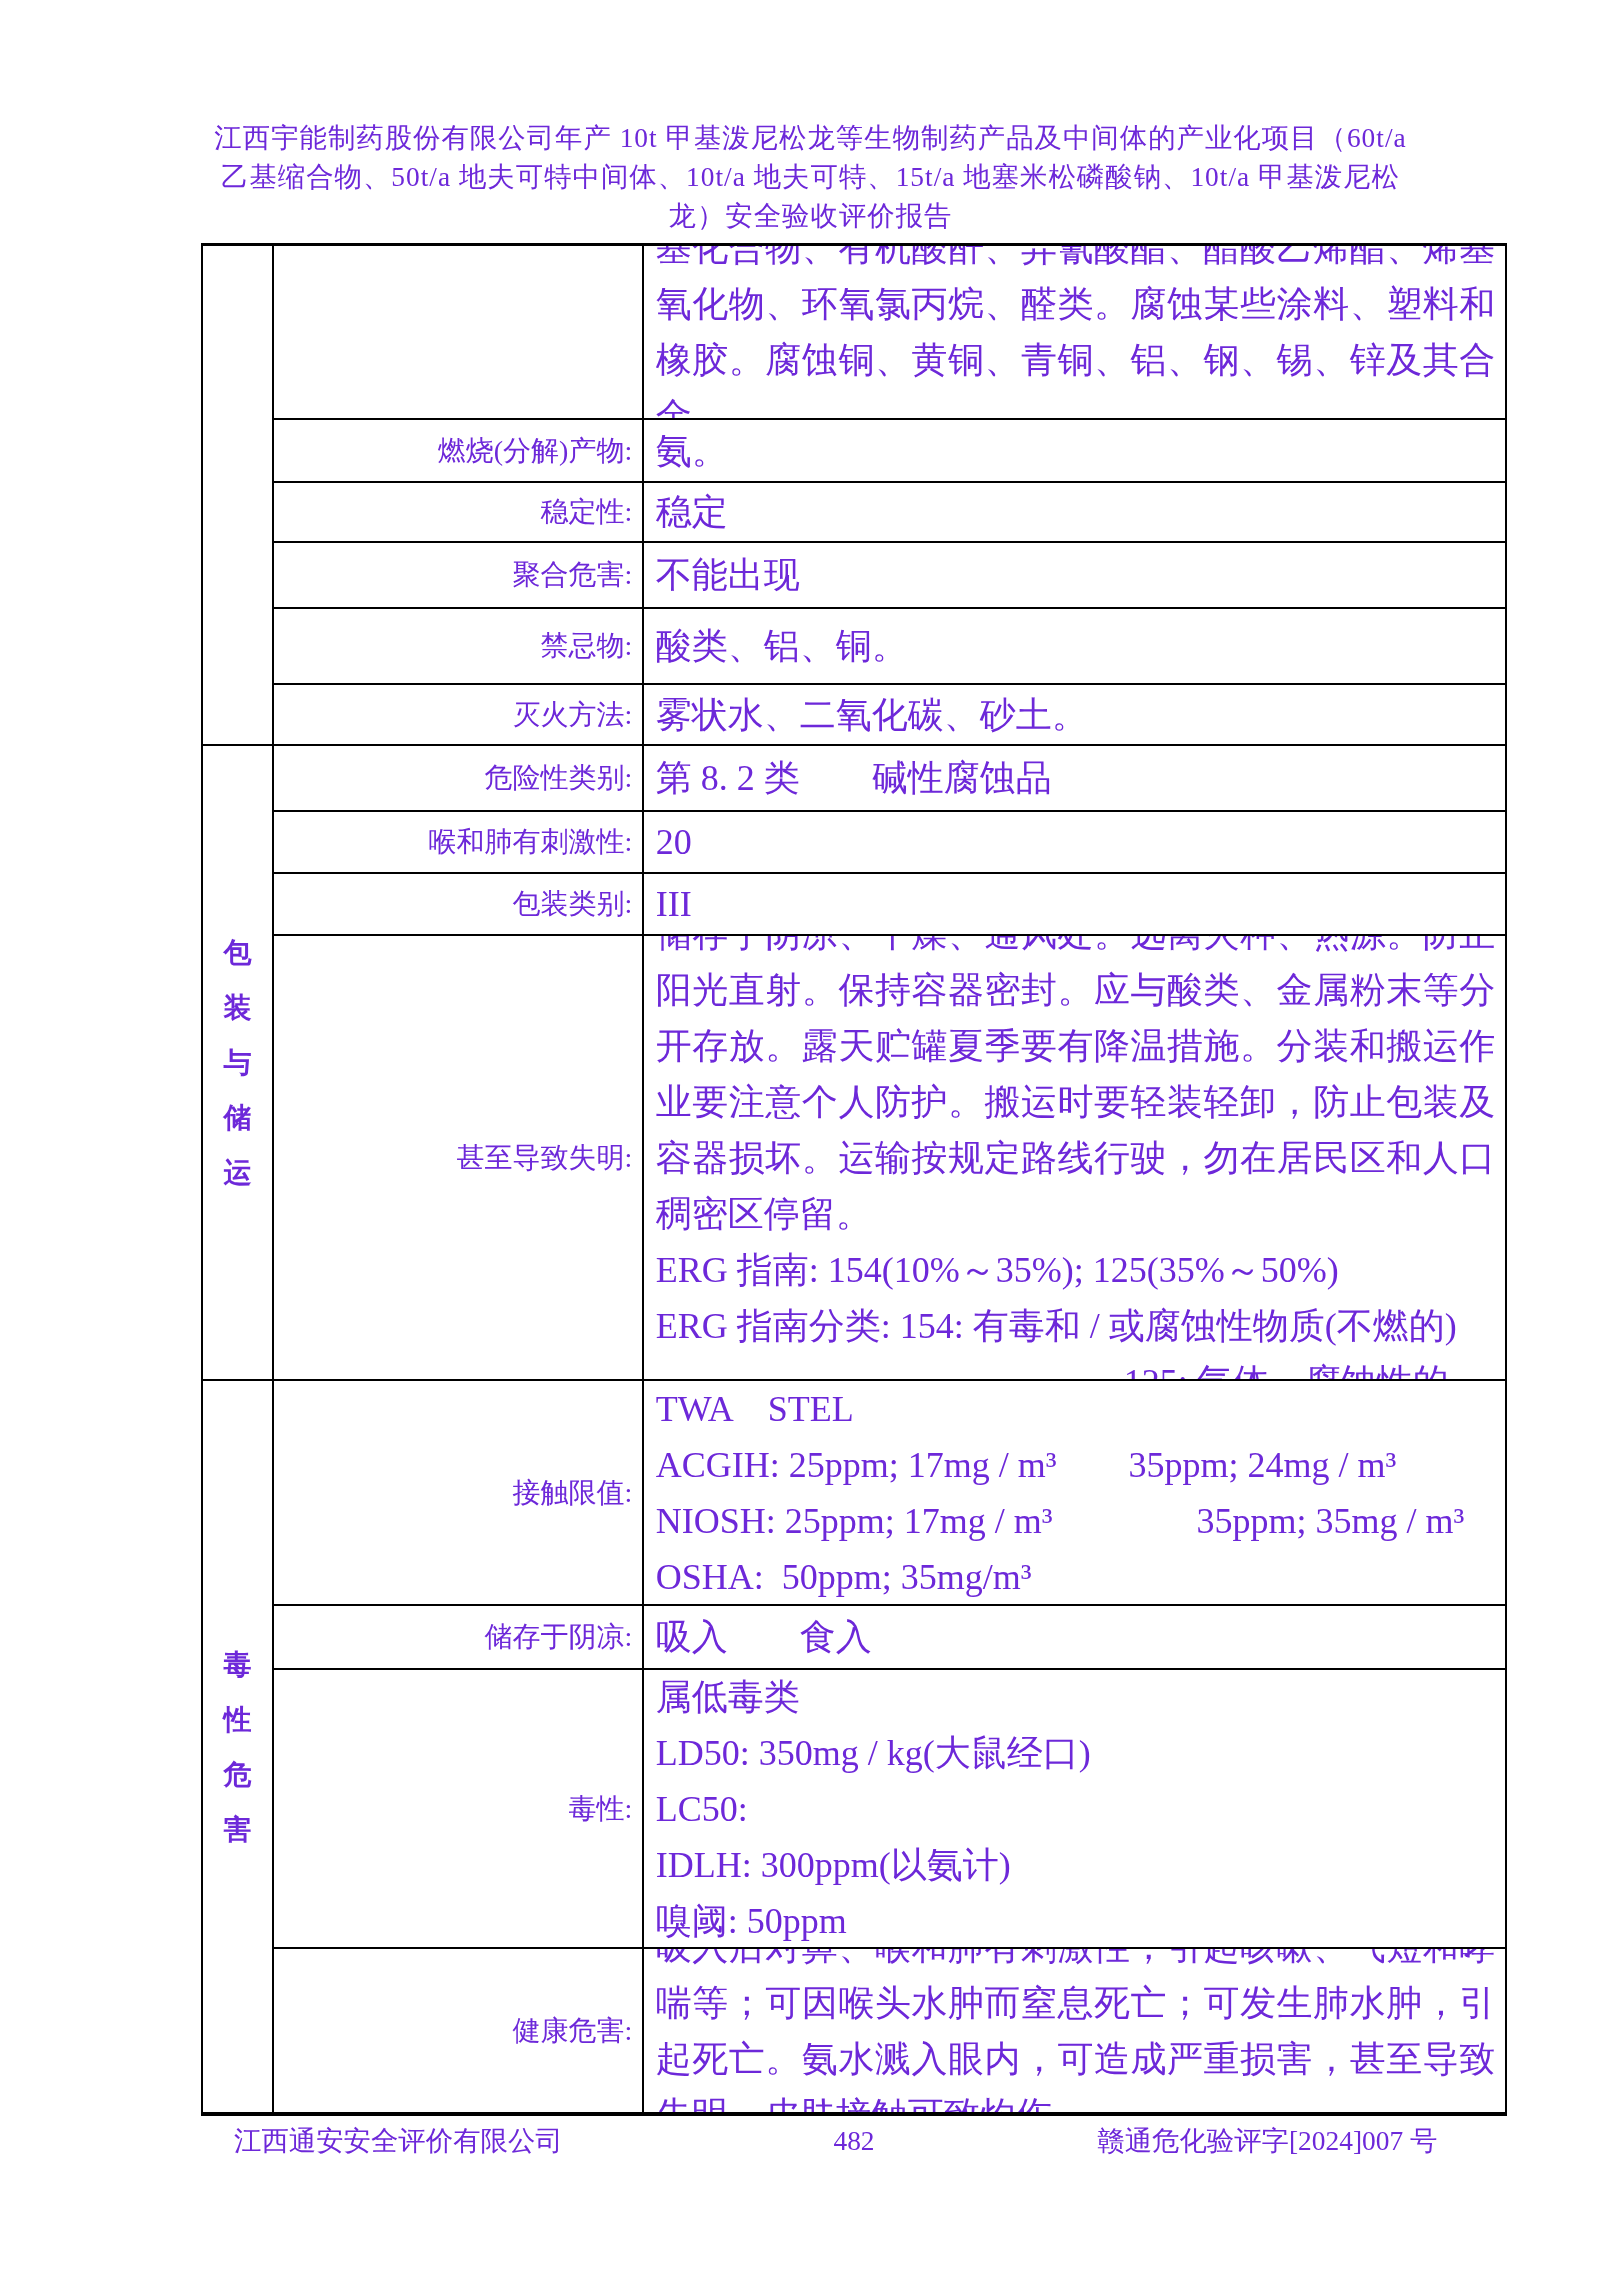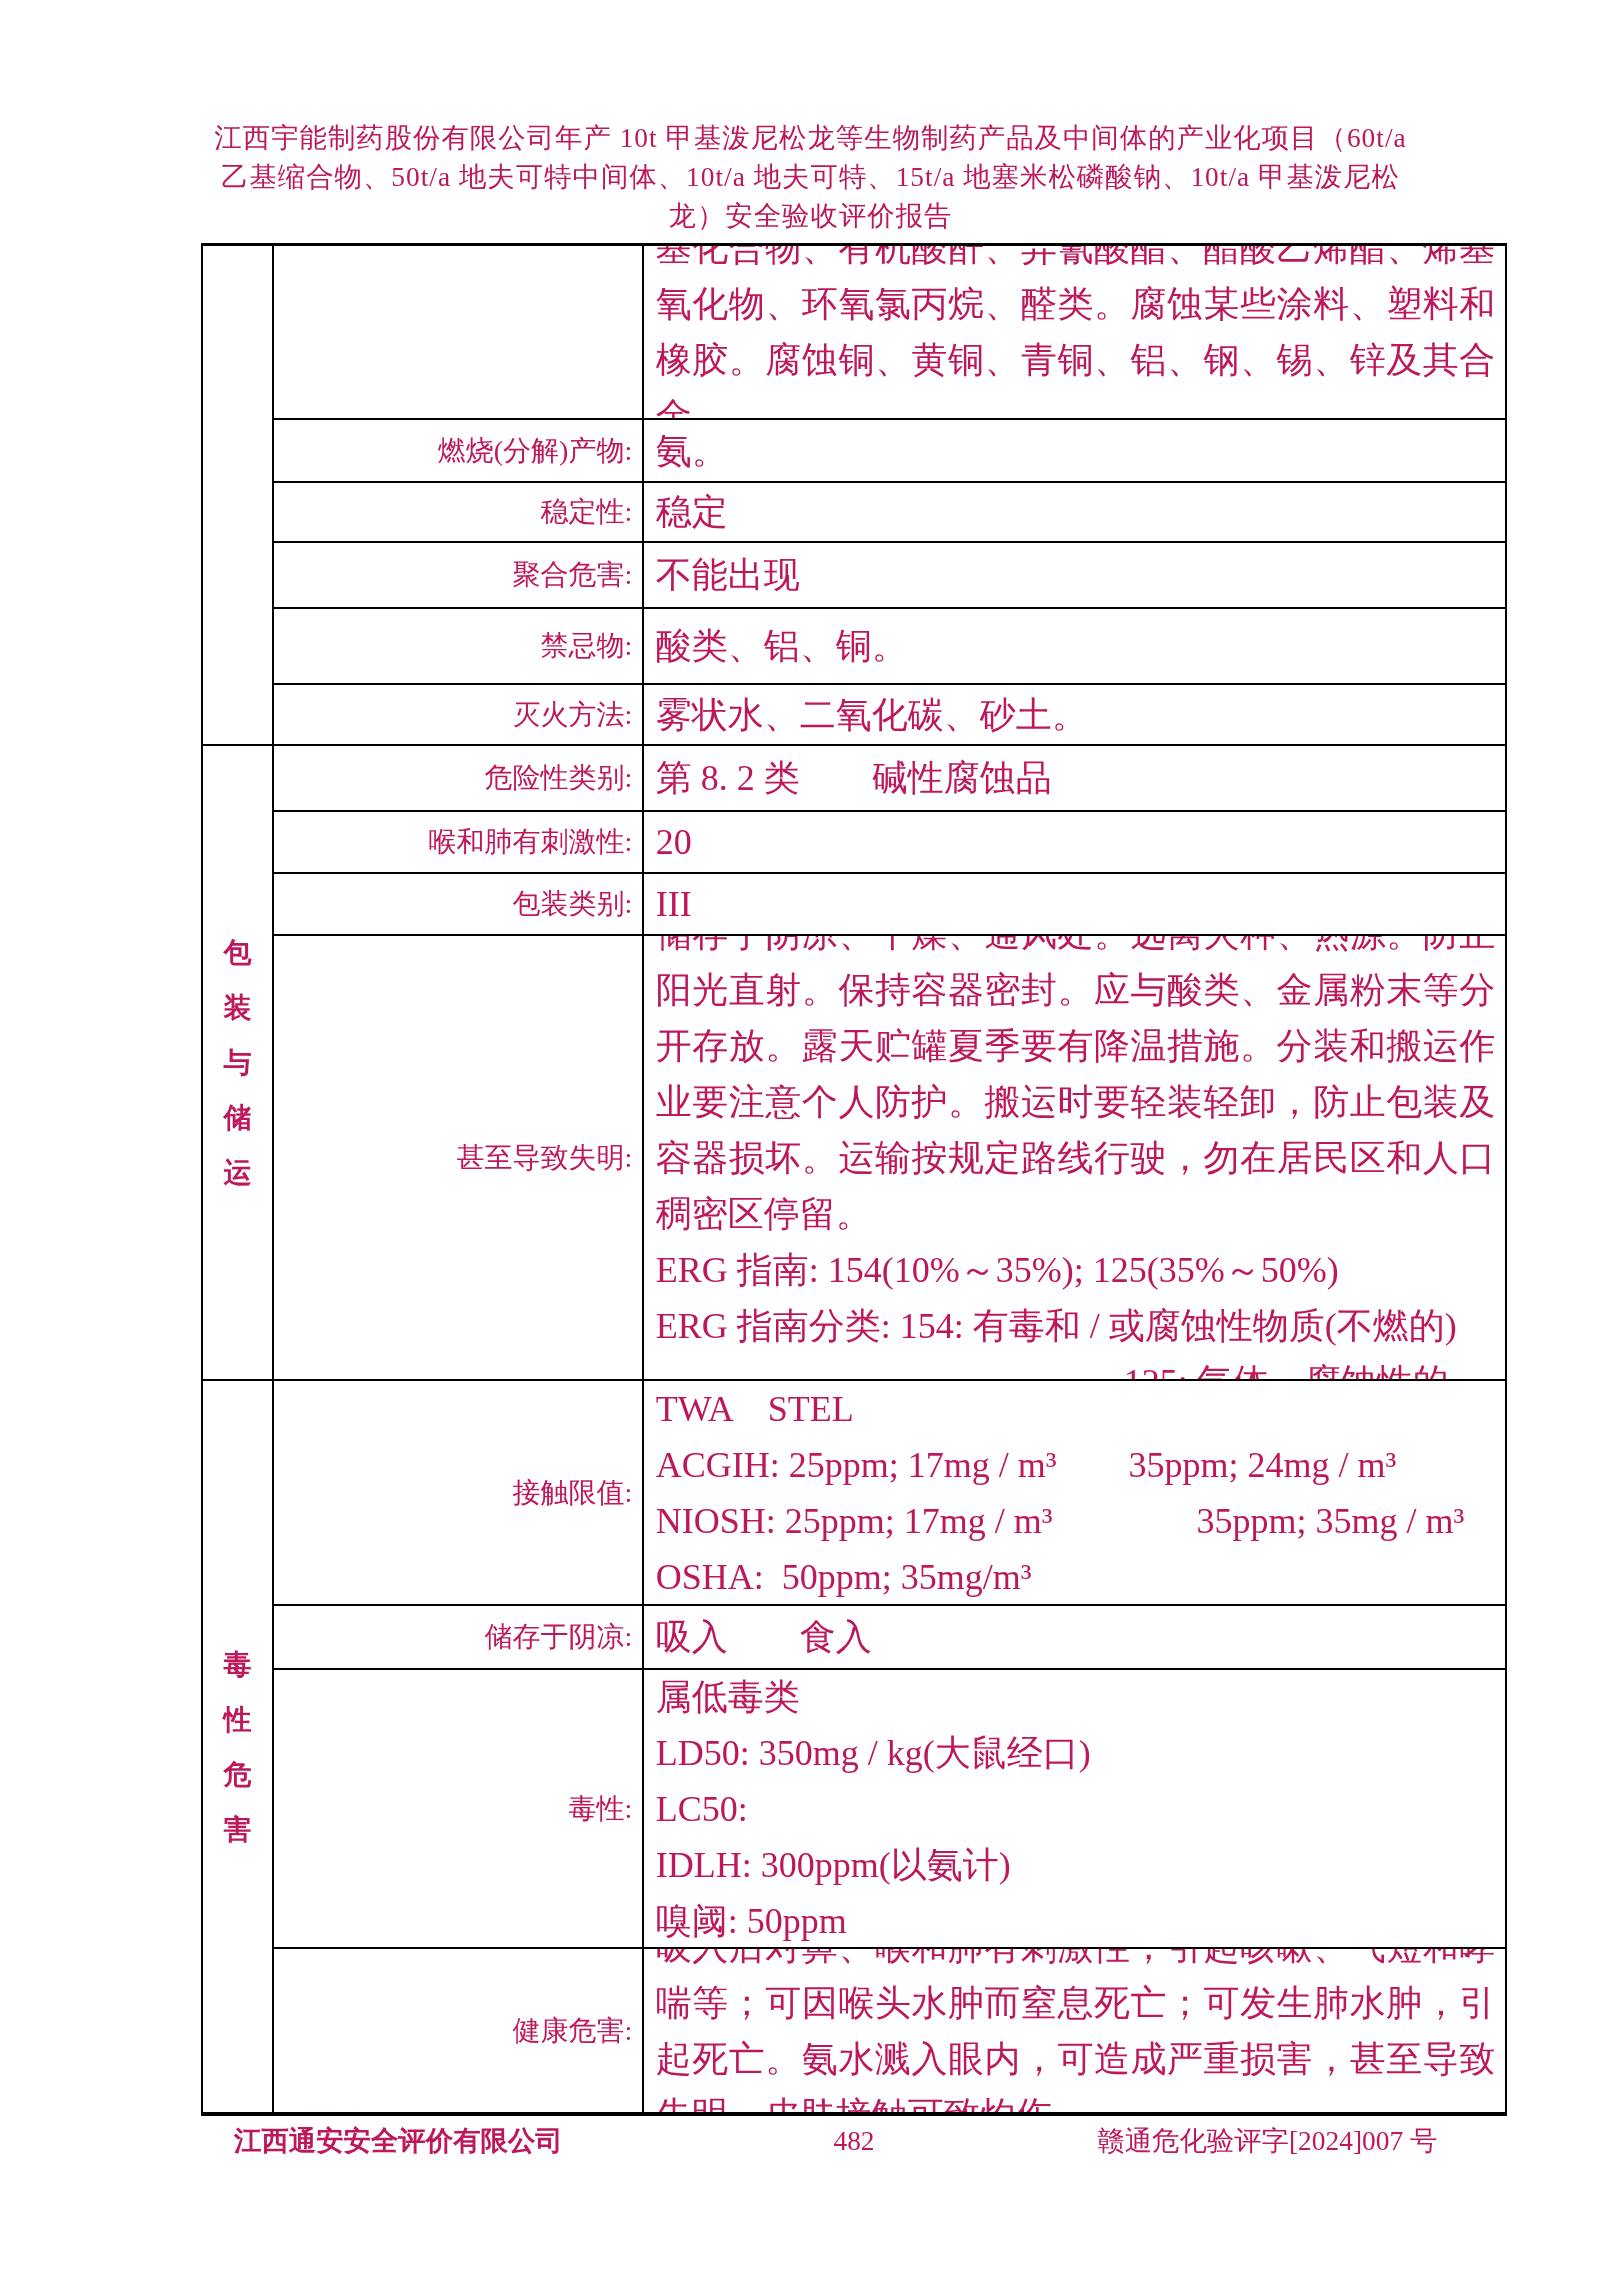--- a/index.html
+++ b/index.html
@@ -2,21 +2,21 @@
 <html><head>
 <meta charset="utf-8">
 <style>
   * { margin: 0; padding: 0; box-sizing: border-box; }
   html, body { background: #888; }
   .page {
     position: relative;
     width: 1621px;
     height: 2293px;
     background: #ffffff;
-    color: #be185d;
+    color: #6d28d9;
     font-family: "Liberation Serif", "DejaVu Serif", serif;
     overflow: hidden;
   }
   .doc-header {
     position: absolute;
     top: 119px;
     left: 144px;
     width: 1333px;
     font-size: 27.4px;
     line-height: 39px;
@@ -93,21 +93,21 @@
   .doc-footer {
     position: absolute;
     top: 2123px;
     left: 201px;
     width: 1306px;
     display: flex;
     align-items: baseline;
     font-size: 27.4px;
     padding: 0 33px;
   }
-  .footer-company { flex: 1; text-align: left; font-weight: bold; }
+  .footer-company { flex: 1; text-align: left; }
   .footer-page { flex: 1; text-align: center; }
   .footer-doc-number { flex: 1; text-align: center; }
 </style>
 </head>
 <body>
 
 <div class="page">
 
   <div class="doc-header">江西宇能制药股份有限公司年产 10t 甲基泼尼松龙等生物制药产品及中间体的产业化项目（60t/a
 乙基缩合物、50t/a 地夫可特中间体、10t/a 地夫可特、15t/a 地塞米松磷酸钠、10t/a 甲基泼尼松

